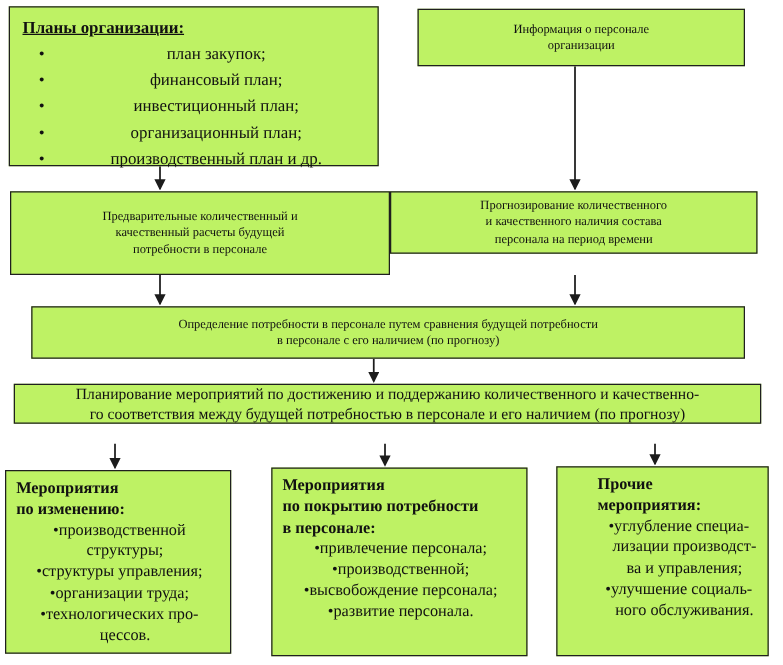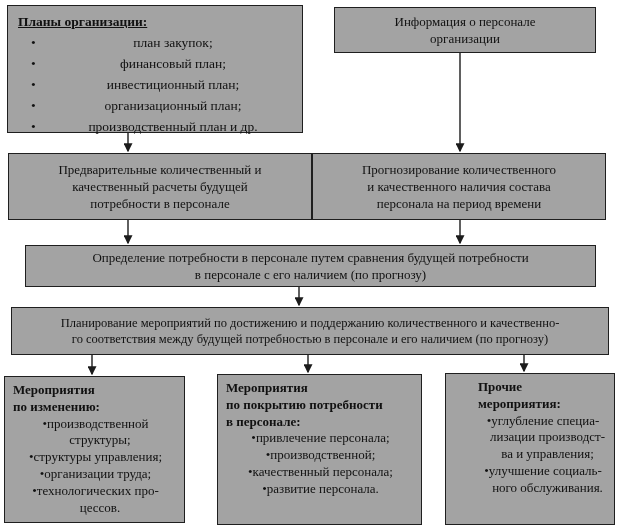--- a/index.html
+++ b/index.html
@@ -14,30 +14,30 @@
     color: #111111;
     overflow: hidden;
   }
   .arrows {
     position: absolute; left: 0; top: 0;
     width: 626px; height: 532px;
   }
   .arrows line { stroke: #1c1c1c; stroke-width: 1.4; }
   .box {
     position: absolute;
-    background: #a3a3a3;
+    background: #bef264;
     border: 1.5px solid #1f1f1f;
     box-sizing: border-box;
   }
   
   .center-box {
     display: flex; align-items: center; justify-content: center;
     text-align: center;
     white-space: pre-line;
-    font-size: 13px;
+    font-size: 10px;
     line-height: 1.32;
     padding: 2px 6px;
   }
   
   .plans-box {
     font-size: 13.5px;
     line-height: 21px;
     padding: 5px 10px;
   }
   .plans-box .heading {
@@ -58,23 +58,23 @@
     padding-left: 9px;
     text-indent: -9px;
     white-space: pre-line;
   }
   .bottom-box li::before { content: "\2022"; }
 
   
   #box-plans        { left: 7px;   top: 5px;   width: 296px; height: 128px; }
   #box-info         { left: 334px; top: 7px;   width: 262px; height: 46px;  }
   #box-preliminary  { left: 8px;   top: 153px; width: 304px; height: 67px;  }
-  #box-forecast     { left: 312px; top: 153px; width: 294px; height: 67px;  }
+  #box-forecast     { left: 312px; top: 153px; width: 294px; height: 50px;  }
   #box-determine    { left: 25px;  top: 245px; width: 571px; height: 42px;  }
-  #box-planning     { left: 11px;  top: 307px; width: 598px; height: 48px; font-size: 12.5px; }
+  #box-planning     { left: 11px;  top: 307px; width: 598px; height: 32px; font-size: 12.5px; }
   #box-change       { left: 4px;   top: 376px; width: 181px; height: 147px; }
   #box-coverage     { left: 217px; top: 374px; width: 205px; height: 151px; }
   #box-other        { left: 445px; top: 373px; width: 170px; height: 152px; padding-left: 32px; }
 </style>
 </head>
 <body>
 
 <div class="canvas">
 
   <svg class="arrows" width="626" height="532" viewBox="0 0 626 532" xmlns="http://www.w3.org/2000/svg">
@@ -144,21 +144,21 @@
     </ul>
   </div>
 
   <div class="box bottom-box" id="box-coverage">
     <div class="heading">Мероприятия
 по покрытию потребности
 в персонале:</div>
     <ul class="bullets">
       <li>привлечение персонала;</li>
       <li>производственной;</li>
-      <li>качественный персонала;</li>
+      <li>высвобождение персонала;</li>
       <li>развитие персонала.</li>
     </ul>
   </div>
 
   <div class="box bottom-box" id="box-other">
     <div class="heading">Прочие мероприятия:</div>
     <ul class="bullets">
       <li>углубление специа-
 лизации производст-
 ва и управления;</li>

